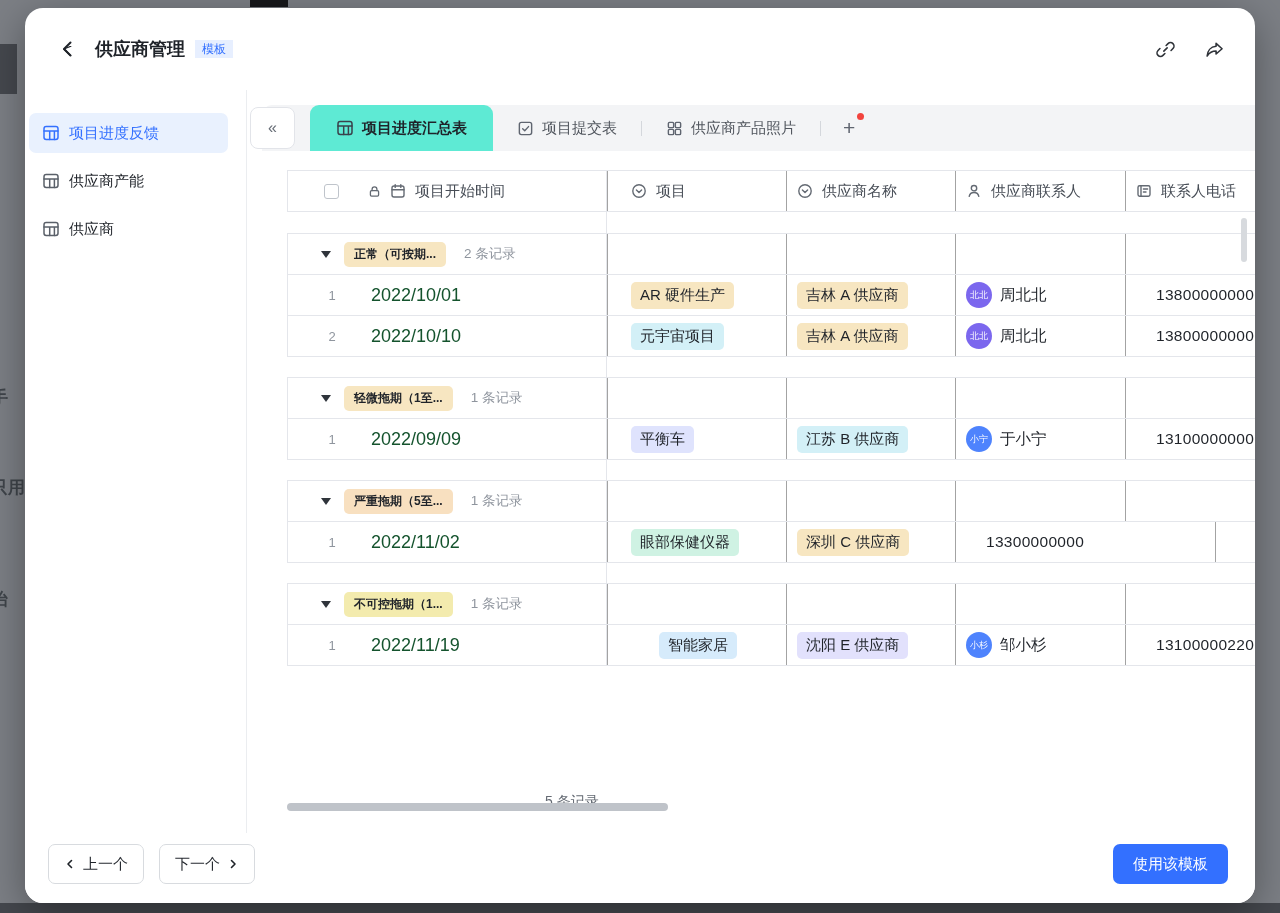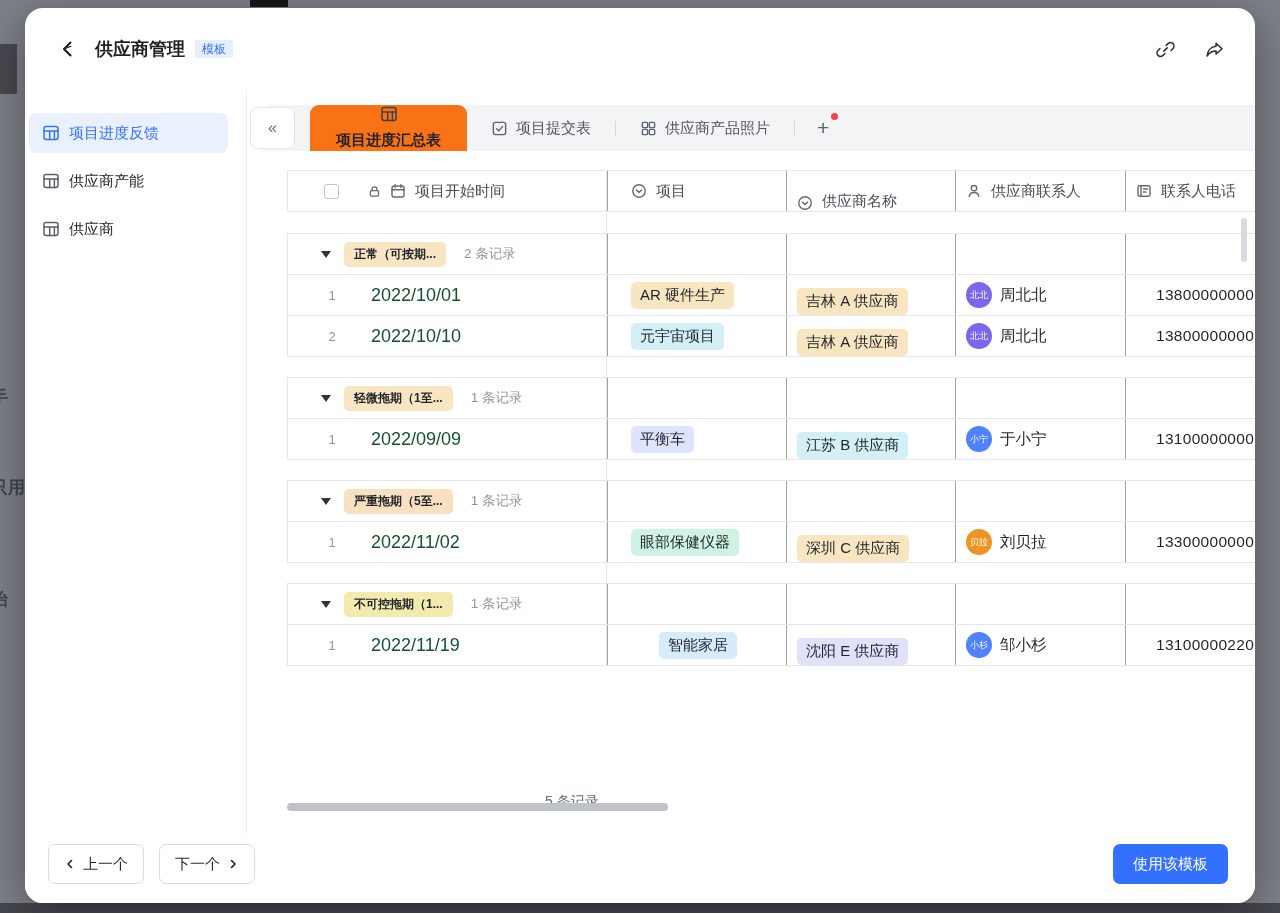--- a/index.html
+++ b/index.html
@@ -44,34 +44,34 @@
   
   .tabbar { position:absolute; top:15px; left:0; right:0; height:46px; }
   .strip { position:absolute; left:15px; right:0; top:0; bottom:0; background:#F3F4F6; border-radius:10px 0 0 0; }
   .collapse-btn { position:absolute; left:3px; top:2px; width:45px; height:42px; background:#fff;
                   border:1px solid #E2E4E9; border-radius:8px; color:#676D76; font-size:16px;
                   display:flex; align-items:center; justify-content:center; cursor:pointer; z-index:3; }
   .tabs { position:absolute; left:63px; top:0; height:46px; display:flex; align-items:center; z-index:2; }
   .tab { height:46px; padding:0 24px; display:flex; align-items:center; gap:8px; font-size:15px;
          color:#51565E; cursor:pointer; white-space:nowrap; }
   .tab .tic { display:flex; color:#5F6570; }
-  .tab.active { background:#f97316; border-radius:9px 9px 0 0; padding:0 26px; font-weight:600; color:#1F2329;flex-direction:column; }
+  .tab.active { background:#5eead4; border-radius:9px 9px 0 0; padding:0 26px; font-weight:600; color:#1F2329; }
   .tab.active .tic { color:#3A414B; }
   .tsep { width:1px; height:15px; background:#D4D7DC; }
   .addtab { position:relative; height:46px; padding:0 22px; border:none; background:none; color:#5F6570;
             font-size:21px; display:flex; align-items:center; cursor:pointer; }
   .reddot { position:absolute; top:8px; right:13px; width:7px; height:7px; border-radius:50%; background:#F2443E; }
 
   
   .table { position:absolute; left:40px; top:80px; width:1098px; }
   .trow { display:flex; height:41px; align-items:center; background:#fff; border-bottom:1px solid #E4E6EB; }
   .cell { height:100%; display:flex; align-items:center; border-right:1px solid #a3a3a3; flex:none; overflow:hidden; }
   .c1 { width:320px; padding-left:36px; }
   .c2 { width:179px; padding-left:23px; }
-  .c3 { width:169px; padding-left:10px;align-items:flex-end; }
+  .c3 { width:169px; padding-left:10px; }
   .c4 { width:170px; padding-left:10px; }
   .c5 { width:260px; padding-left:30px; }
   .thead { height:42px; border-top:1px solid #E4E6EB; border-left:1px solid #E4E6EB;
            color:#474D56; font-size:15px; font-weight:500; }
   .cb { width:15px; height:15px; border:1.5px solid #BFC4CB; border-radius:3px; margin-right:29px; flex:none; cursor:pointer; }
   .hic { display:flex; margin-right:9px; color:#646A73; flex:none; }
   .thead .hlabel { white-space:nowrap; }
   .gap { height:20px; } .gap.first { height:21px; }
   .tblock { border-top:1px solid #E4E6EB; border-left:1px solid #E4E6EB; }
   .grow .c1 { padding-left:33px; }
@@ -383,24 +383,20 @@
               <div class="cell c1">
                 <span class="rownum">1</span>
                 <span class="dateval">2022/11/02</span>
               </div>
               <div class="cell c2">
                   <span class="tag" style="background: rgb(207, 242, 227);">眼部保健仪器</span>
                 </div>
               <div class="cell c3">
                   <span class="tag" style="background: rgb(247, 230, 193);">深圳 C 供应商</span>
                 </div>
-              <div class="cell c4">
-                <span class="av" style="background: rgb(238, 148, 38);">贝拉</span>
-                <span class="cname">刘贝拉</span>
-              </div>
               <div class="cell c5">
                   <span class="phone">13300000000</span>
                 </div>
             </div>
           </div>
 
           <div class="gap"></div>
 
           <div class="tblock">
             <div class="trow grow">

